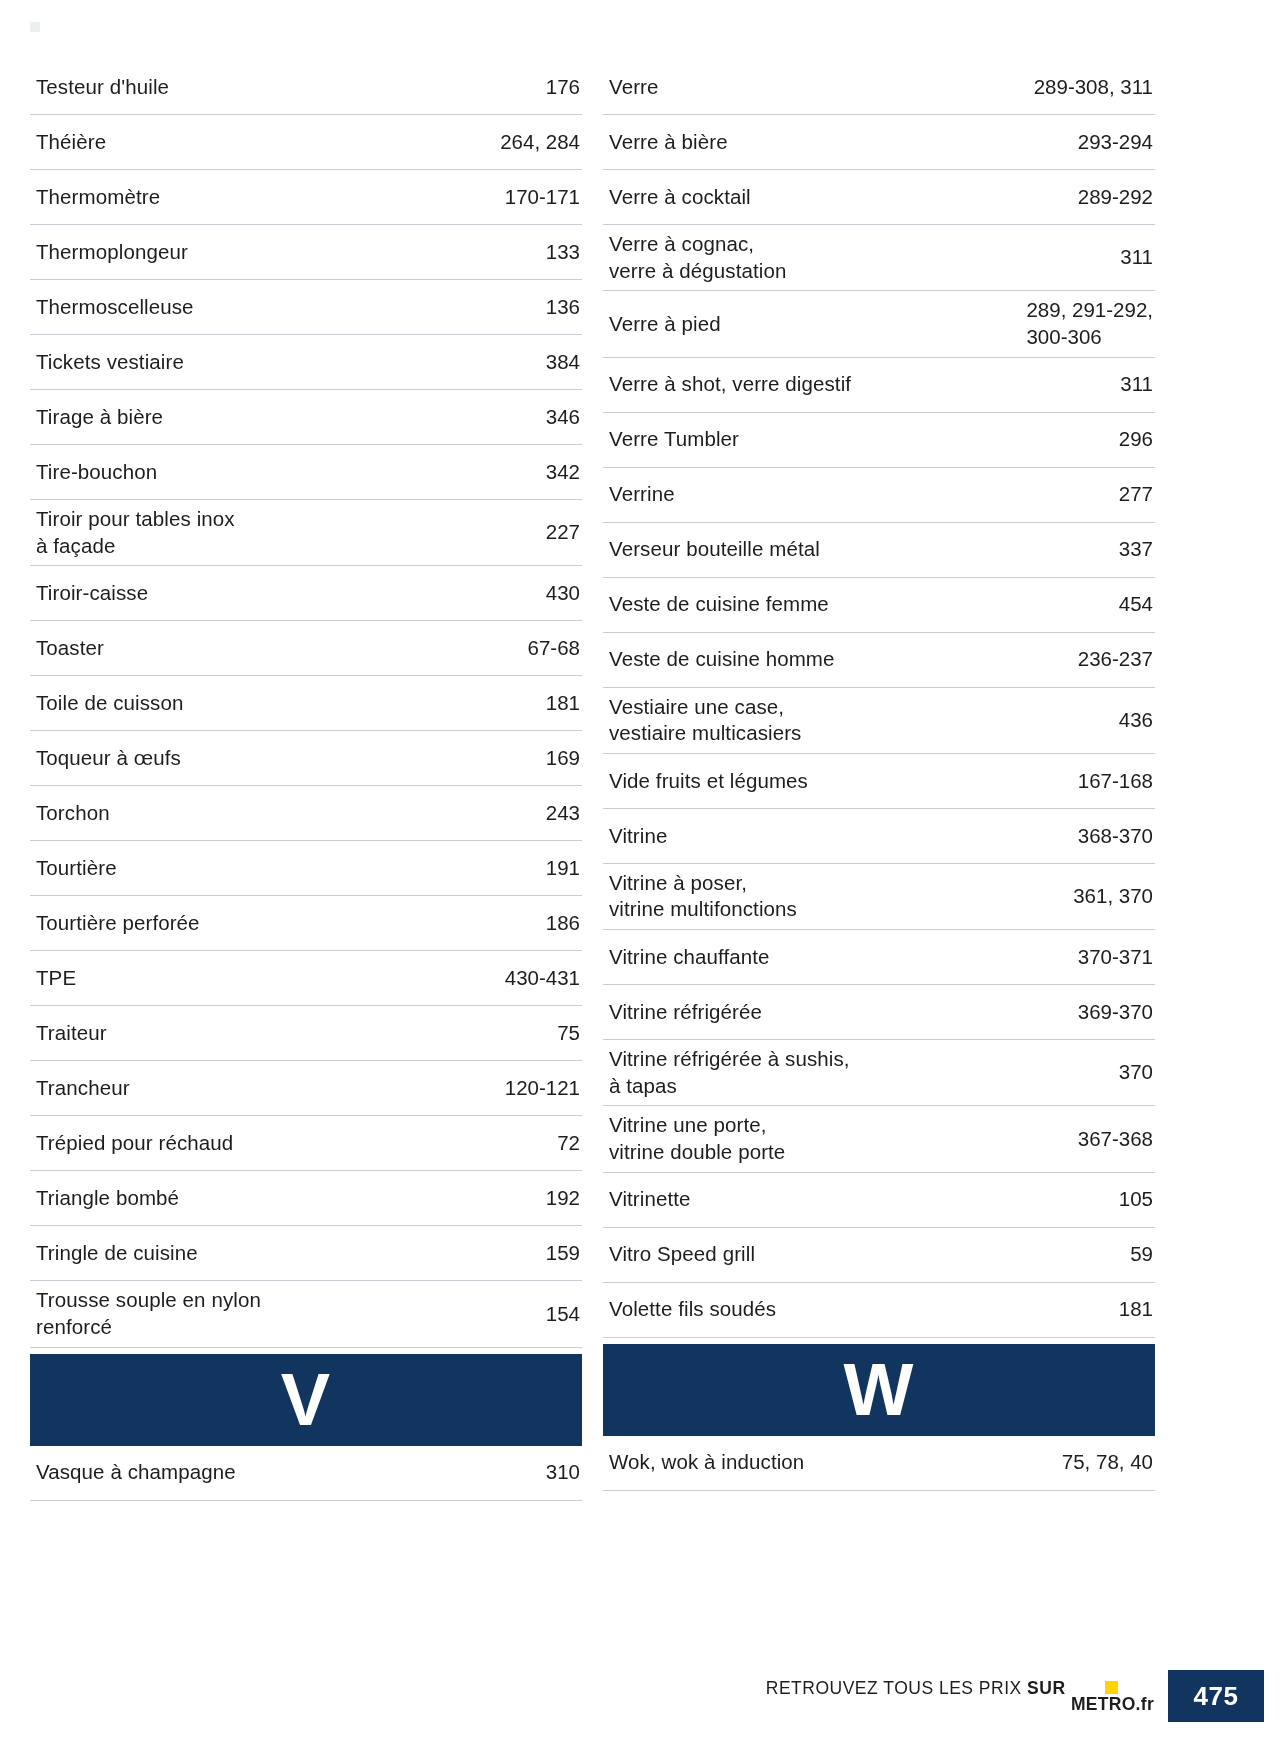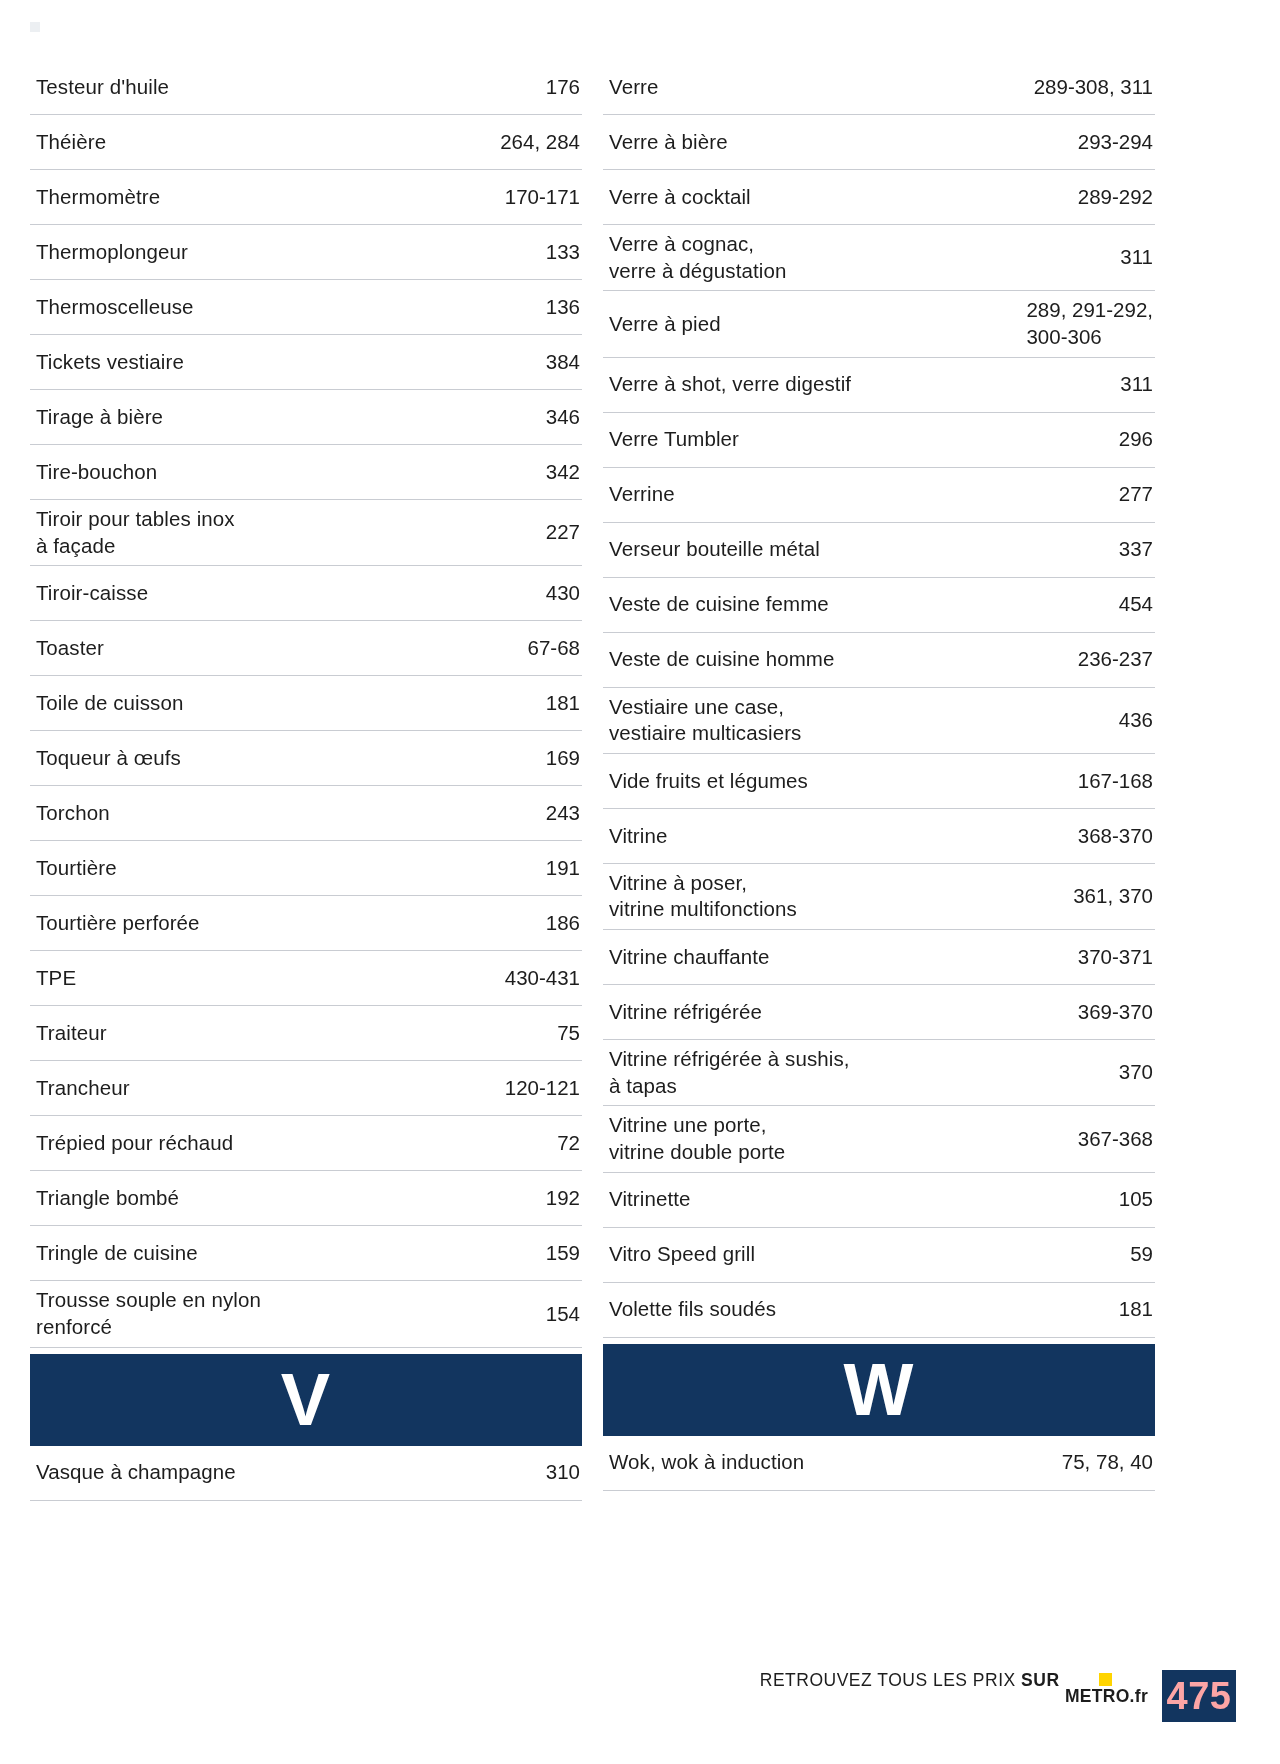--- a/index.html
+++ b/index.html
@@ -79,22 +79,23 @@
     letter-spacing: 1px;
   }
 
   
   .footer {
     position: absolute;
     left: 0;
     bottom: 42px;
     width: 1280px;
     display: flex;
+    align-items: center;
     justify-content: flex-end;
-    padding-right: 44px;
+    padding-right: 16px;
     box-sizing: border-box;
   }
   .footer-text {
     font-size: 17.5px;
     letter-spacing: 0.5px;
     color: #1d1d1d;
     margin-right: 14px;
     white-space: nowrap;
   }
   .footer-text .bold {
@@ -113,24 +114,24 @@
     margin-right: 2px;
     vertical-align: -1px;
   }
   .metro-word {
     font-weight: bold;
     font-size: 17.5px;
     letter-spacing: 0.3px;
   }
   .page-number {
     background: #12355f;
-    color: #fca5a5;
-    font-size: 38px;
+    color: #ffffff;
+    font-size: 26px;
     font-weight: bold;
-    width: 74px;
+    width: 96px;
     height: 52px;
     display: flex;
     align-items: center;
     justify-content: center;
     letter-spacing: 0.5px;
   }
 
   .top-mark {
     position: absolute;
     left: 30px;

